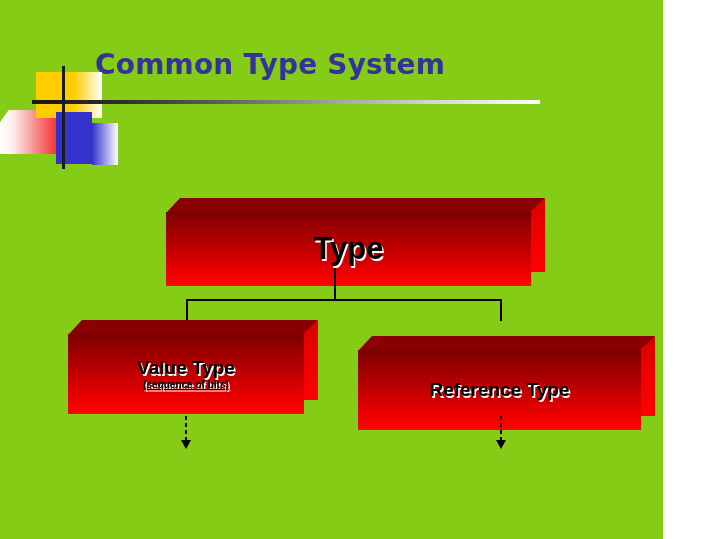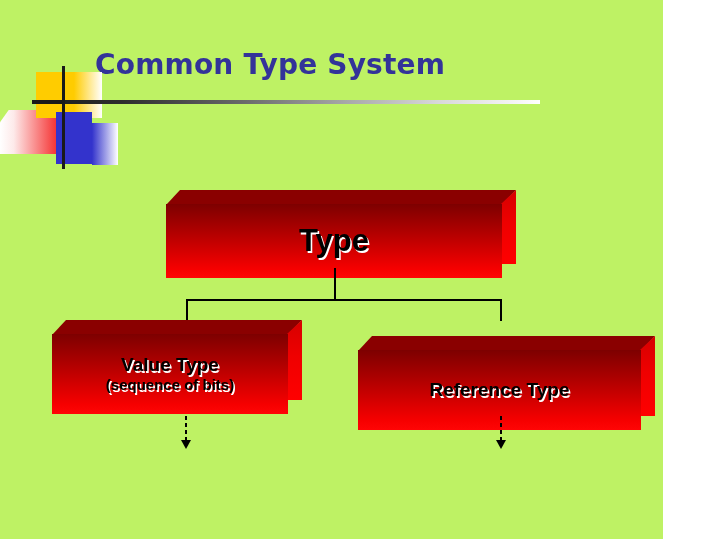--- a/index.html
+++ b/index.html
@@ -13,21 +13,21 @@
     overflow: hidden;
     font-family: "Liberation Sans", sans-serif;
     position: relative;
   }
 
   #slide {
     position: absolute;
     left: 0; top: 0;
     width: 663px;
     height: 539px;
-    background: #bef264;
+    background: #84cc16;
   }
 
   
   #title {
     position: absolute;
     left: 95px;
     top: 48px;
     font-size: 28px;
     font-weight: bold;
     color: #333399;
@@ -138,41 +138,42 @@
     font-weight: bold;
     text-shadow: 1.5px 1.5px 0 #ffffff;
     font-family: "Liberation Sans", sans-serif;
     line-height: 1.18;
     pointer-events: none;
   }
 
   
   #box-type {
     left: 166px;
-    top: 190px;
+    top: 198px;
     width: 350px;
     height: 88px;
+    padding-left: 29px;
   }
   #box-type .label .title-line { font-size: 31px; }
 
   
   #box-value {
-    left: 52px;
+    left: 68px;
     top: 320px;
     width: 250px;
     height: 94px;
   }
   #box-reference {
     left: 358px;
     top: 336px;
     width: 297px;
     height: 94px;
   }
   .child-main { font-size: 19px; }
-  .child-sub  { font-size: 15px; }
+  .child-sub  { font-size: 10px; text-decoration: underline; }
 
   
   .conn {
     position: absolute;
     background: #000000;
   }
   #conn-stem   { left: 334px; top: 268px; width: 2px; height: 32px; }
   #conn-bar    { left: 186px; top: 299px; width: 316px; height: 2px; }
   #conn-left   { left: 186px; top: 299px; width: 2px; height: 22px; }
   #conn-right  { left: 500px; top: 299px; width: 2px; height: 22px; }

